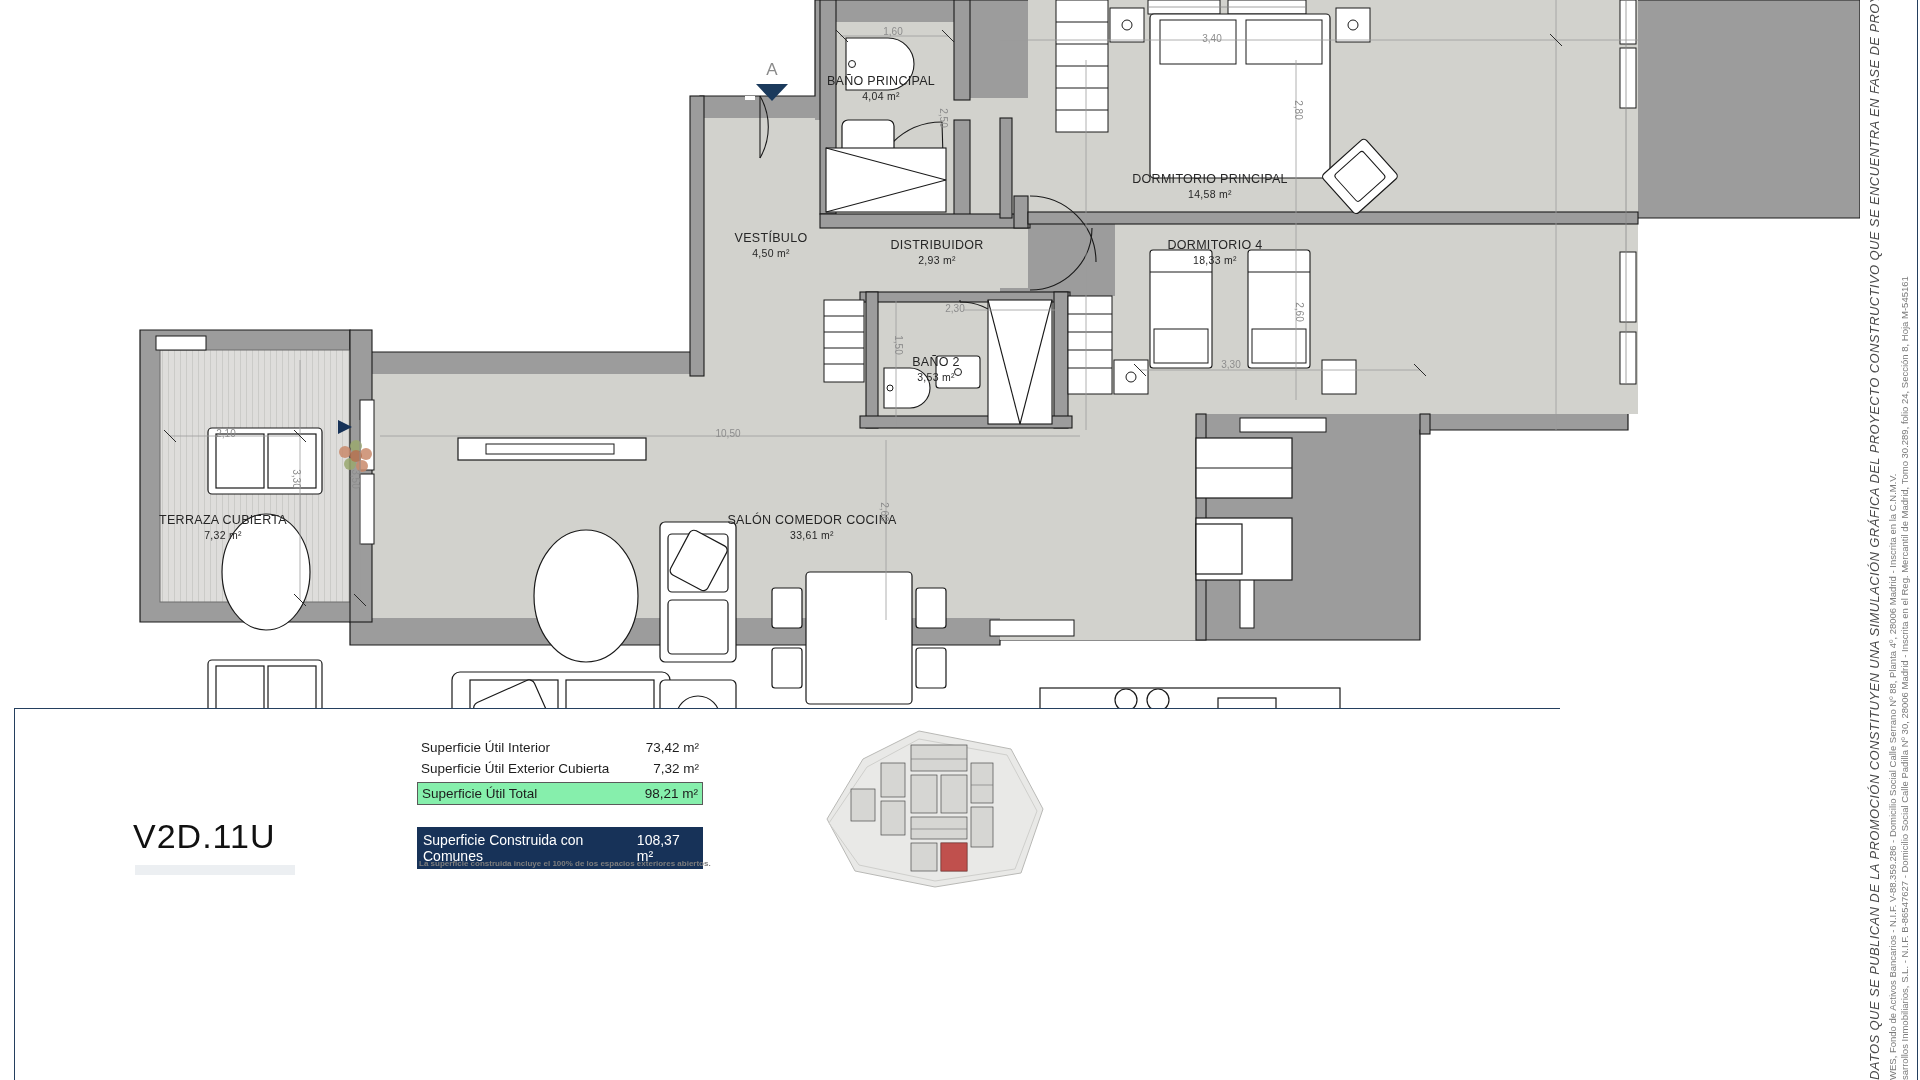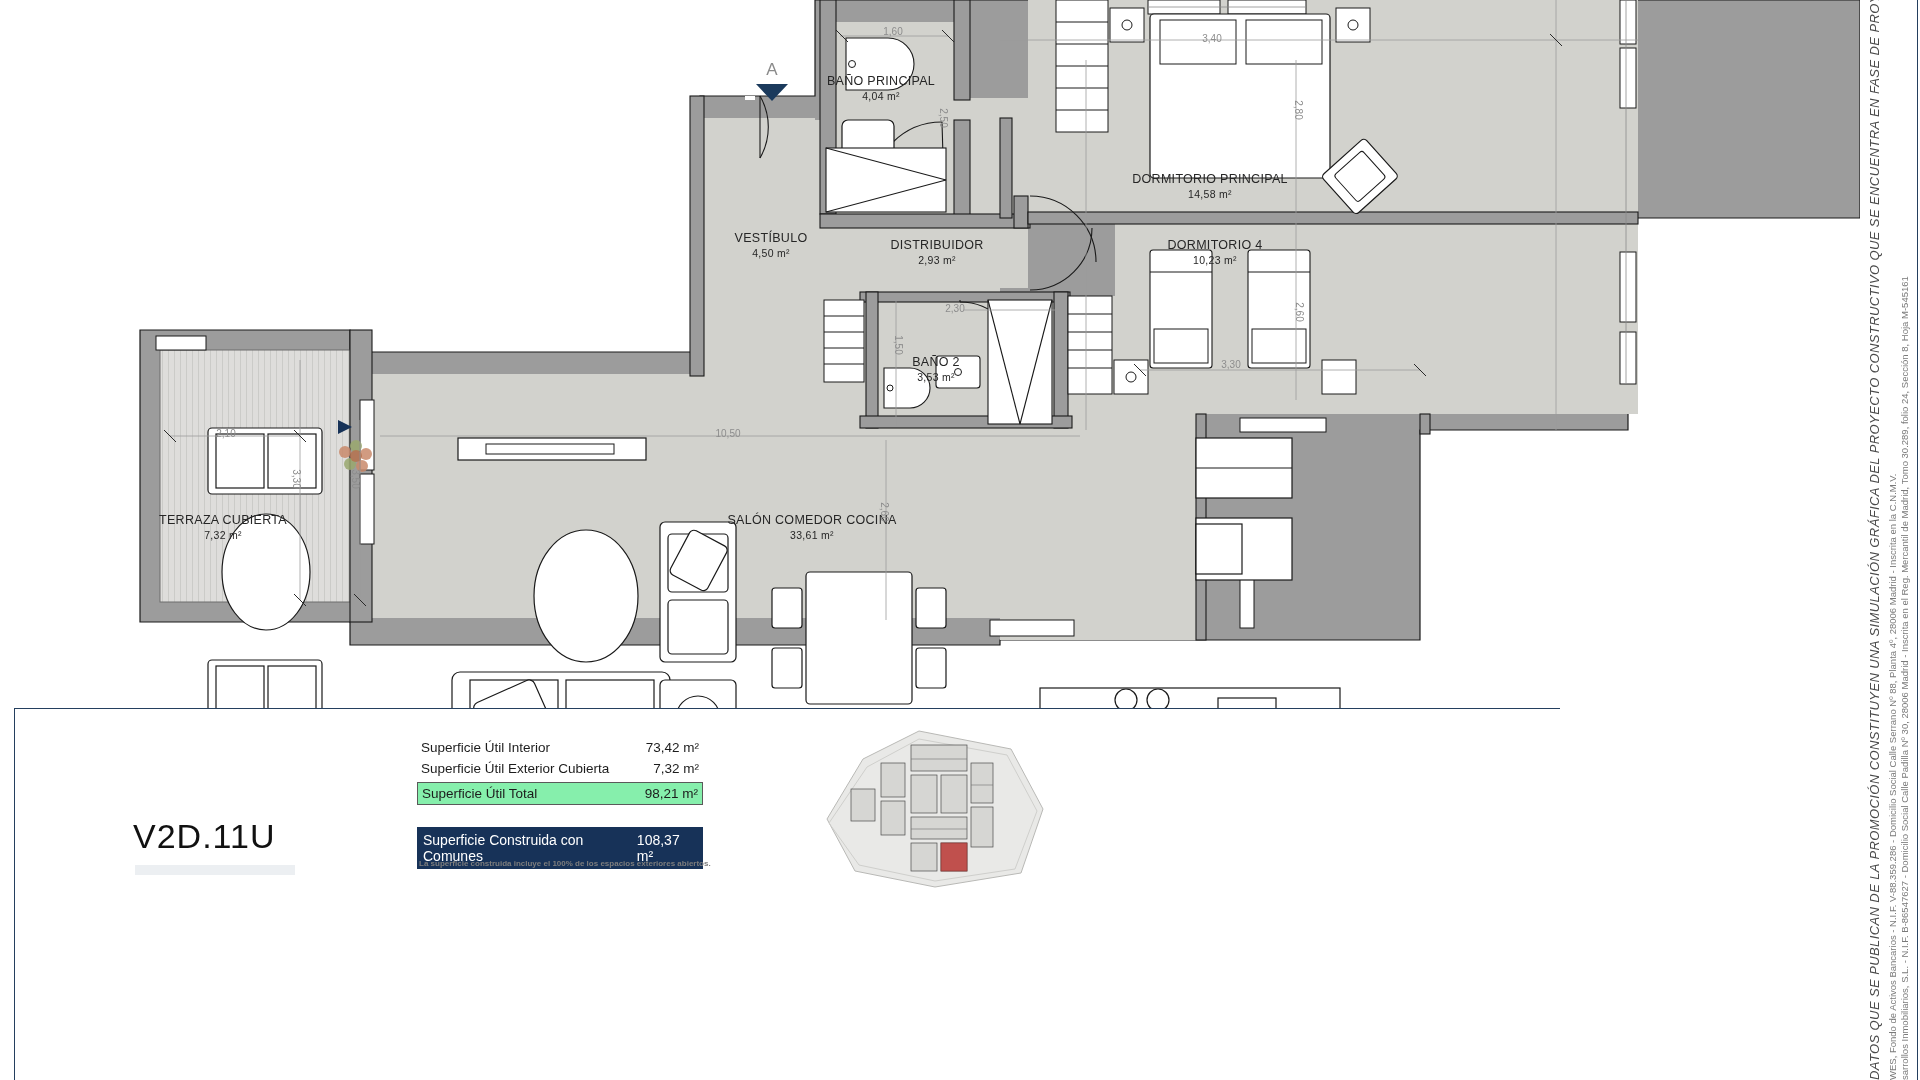--- a/index.html
+++ b/index.html
@@ -357,21 +357,21 @@
       <div class="room-label" style="left: 881px; top: 74px;">
         <div class="rl-name">BAÑO PRINCIPAL</div>
         <div class="rl-area">4,04 m²</div>
       </div>
       <div class="room-label" style="left: 1210px; top: 172px;">
         <div class="rl-name">DORMITORIO PRINCIPAL</div>
         <div class="rl-area">14,58 m²</div>
       </div>
       <div class="room-label" style="left: 1215px; top: 238px;">
         <div class="rl-name">DORMITORIO 4</div>
-        <div class="rl-area">10,23 m²</div>
+        <div class="rl-area">18,33 m²</div>
       </div>
       <div class="room-label" style="left: 771px; top: 231px;">
         <div class="rl-name">VESTÍBULO</div>
         <div class="rl-area">4,50 m²</div>
       </div>
       <div class="room-label" style="left: 937px; top: 238px;">
         <div class="rl-name">DISTRIBUIDOR</div>
         <div class="rl-area">2,93 m²</div>
       </div>
       <div class="room-label" style="left: 936px; top: 355px;">

